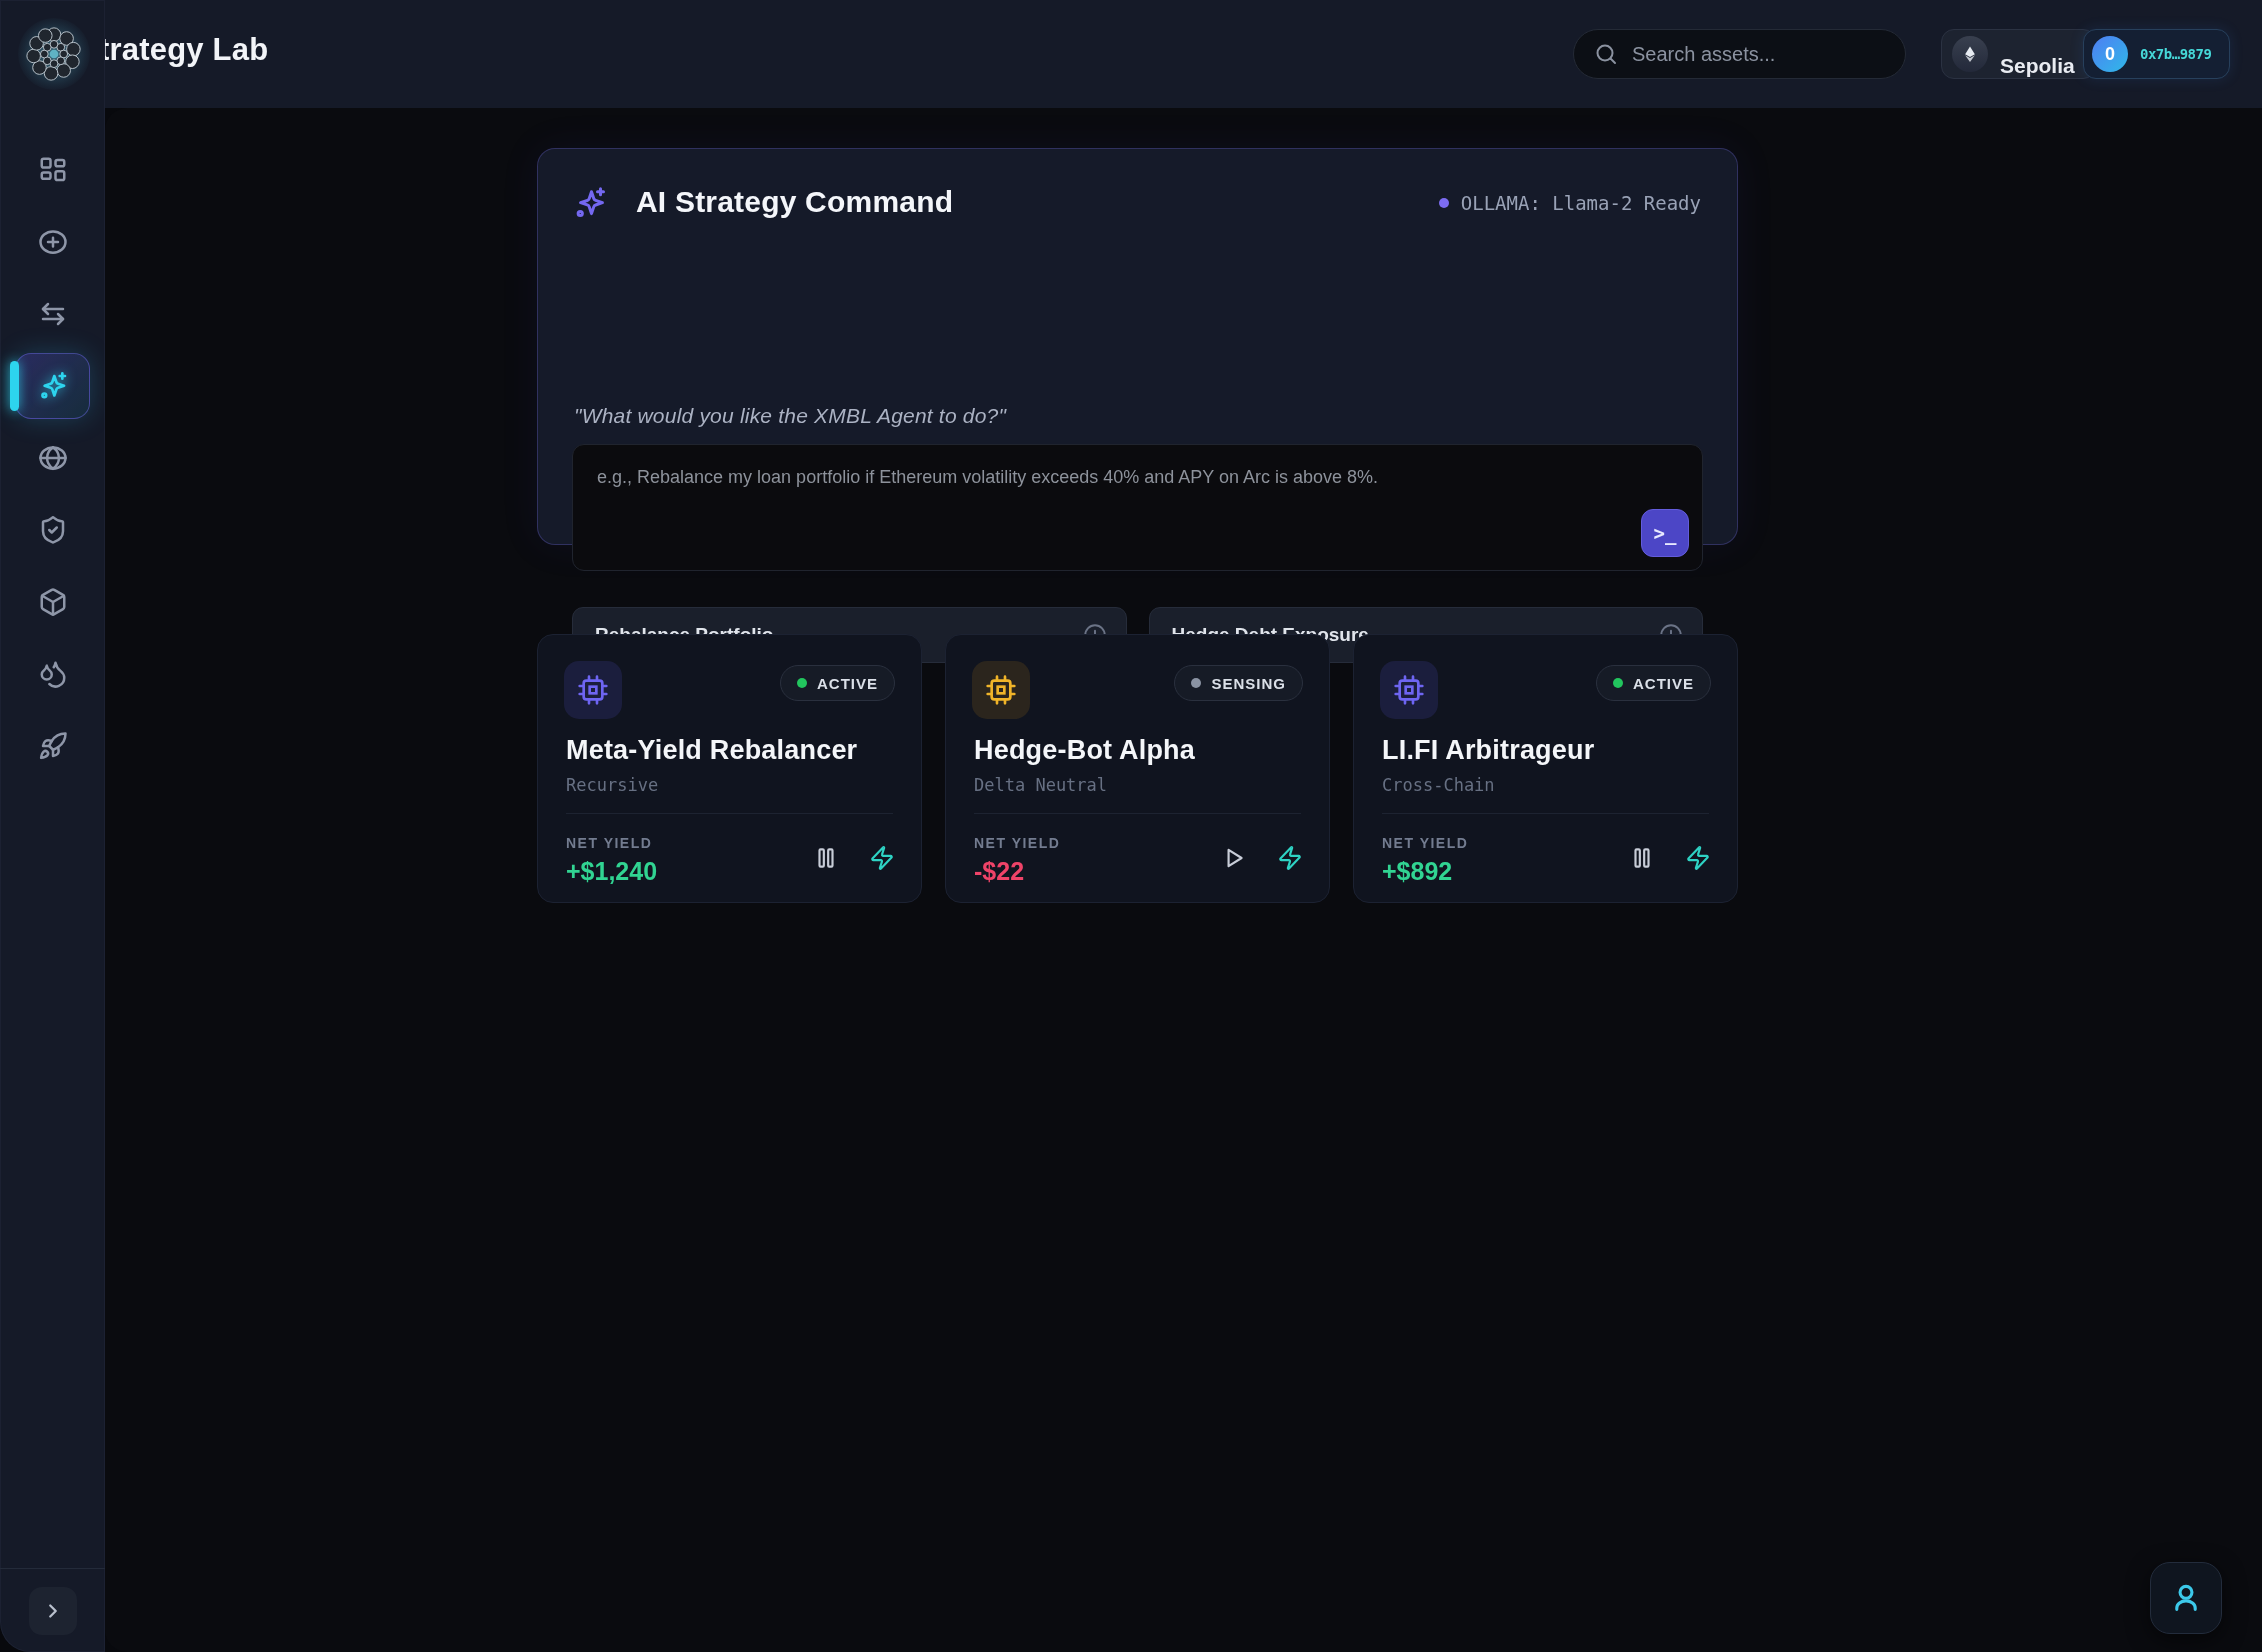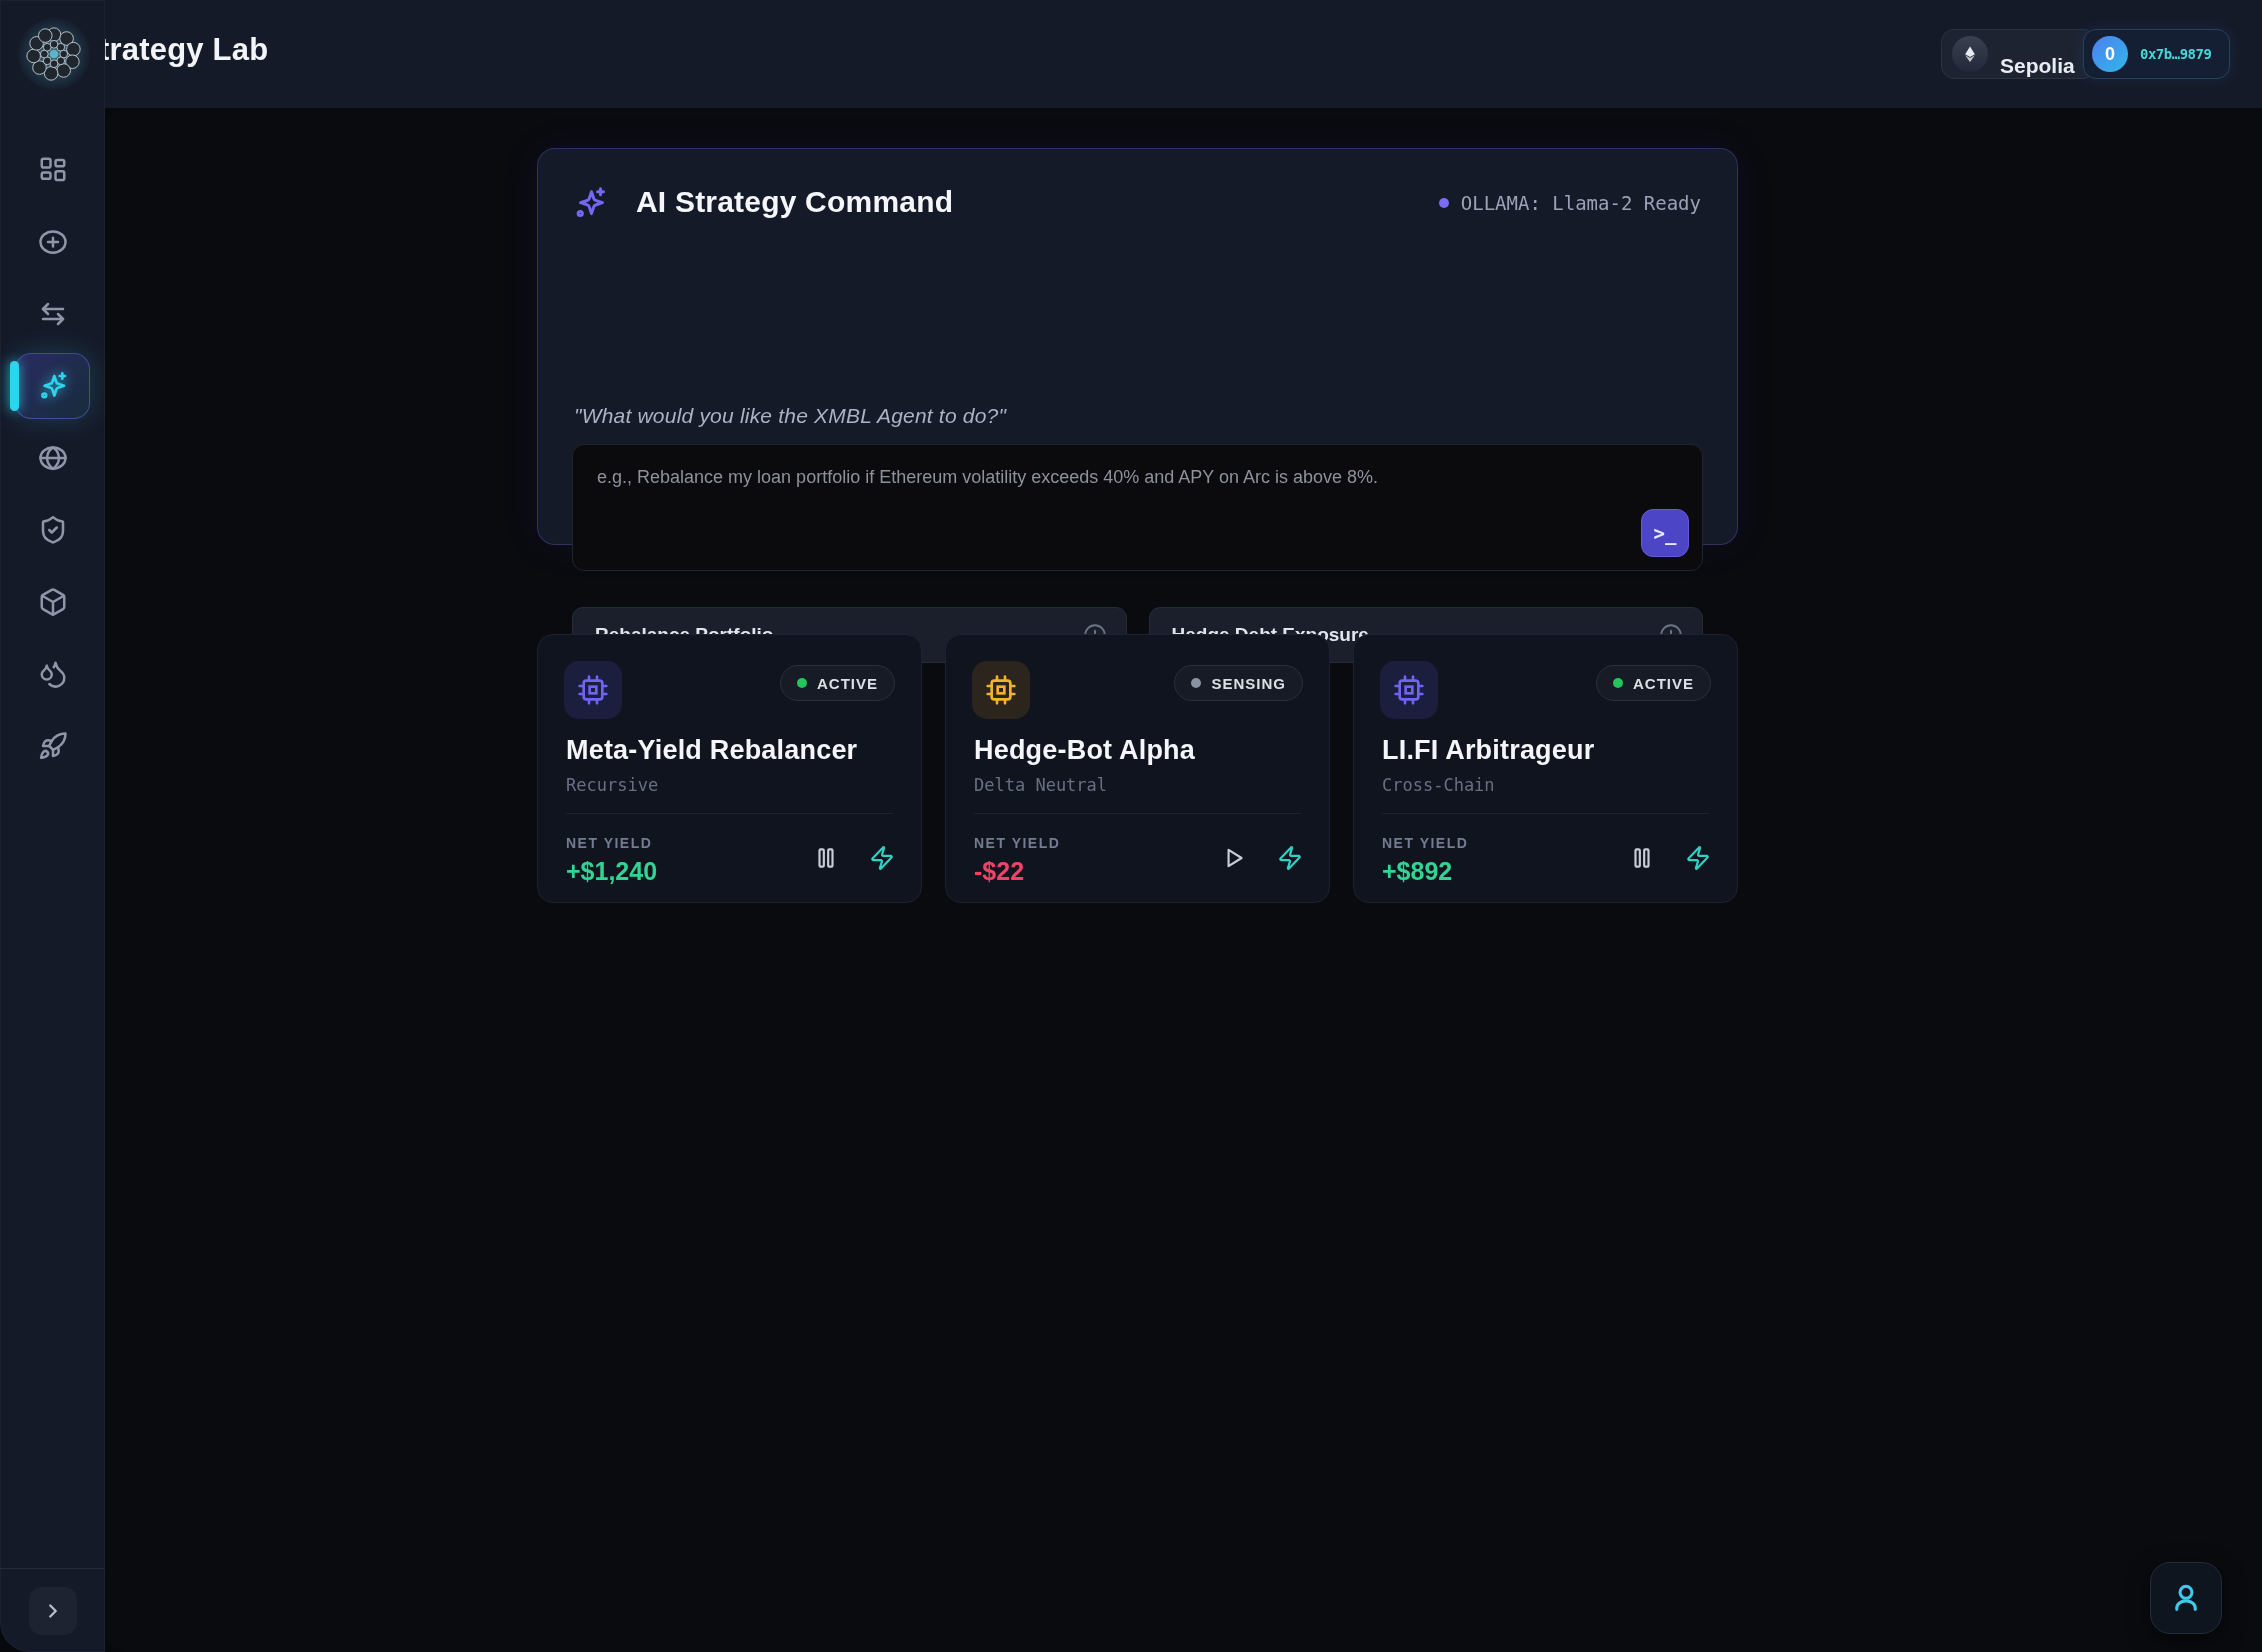--- a/index.html
+++ b/index.html
@@ -101,20 +101,29 @@
          border:1px solid #232c3c; display:flex; align-items:center; justify-content:center; cursor:pointer;
          box-shadow:0 6px 22px rgba(0,0,0,.55); color:#3cc9ea; z-index:6; }
 </style>
 </head>
 <body>
 
 <div id="app">
 
   <div class="header">
     <div class="app-title">trategy Lab</div>
+    <div class="search-pill">
+      <span style="display:flex">
+        <svg width="24" height="24" viewBox="0 0 24 24" fill="none" stroke="#8b92a0" stroke-width="2" stroke-linecap="round">
+            <circle cx="11" cy="11" r="7.5"></circle>
+            <path d="m21 21-4.5-4.5"></path>
+          </svg>
+      </span>
+      <input placeholder="Search assets..." style="">
+    </div>
     <div class="net-btn">
       <span class="eth-circle">
         <svg width="18" height="18" viewBox="0 0 24 24" fill="#e8ecf2">
             <path d="M12 2 5.5 12.2 12 16l6.5-3.8Z"></path>
             <path d="m5.5 13.6 6.5 9 6.5-9L12 17.4Z" opacity=".8"></path>
           </svg>
       </span>
       <span class="net-label">Sepolia</span>
     </div>
     <div class="wallet-btn">

